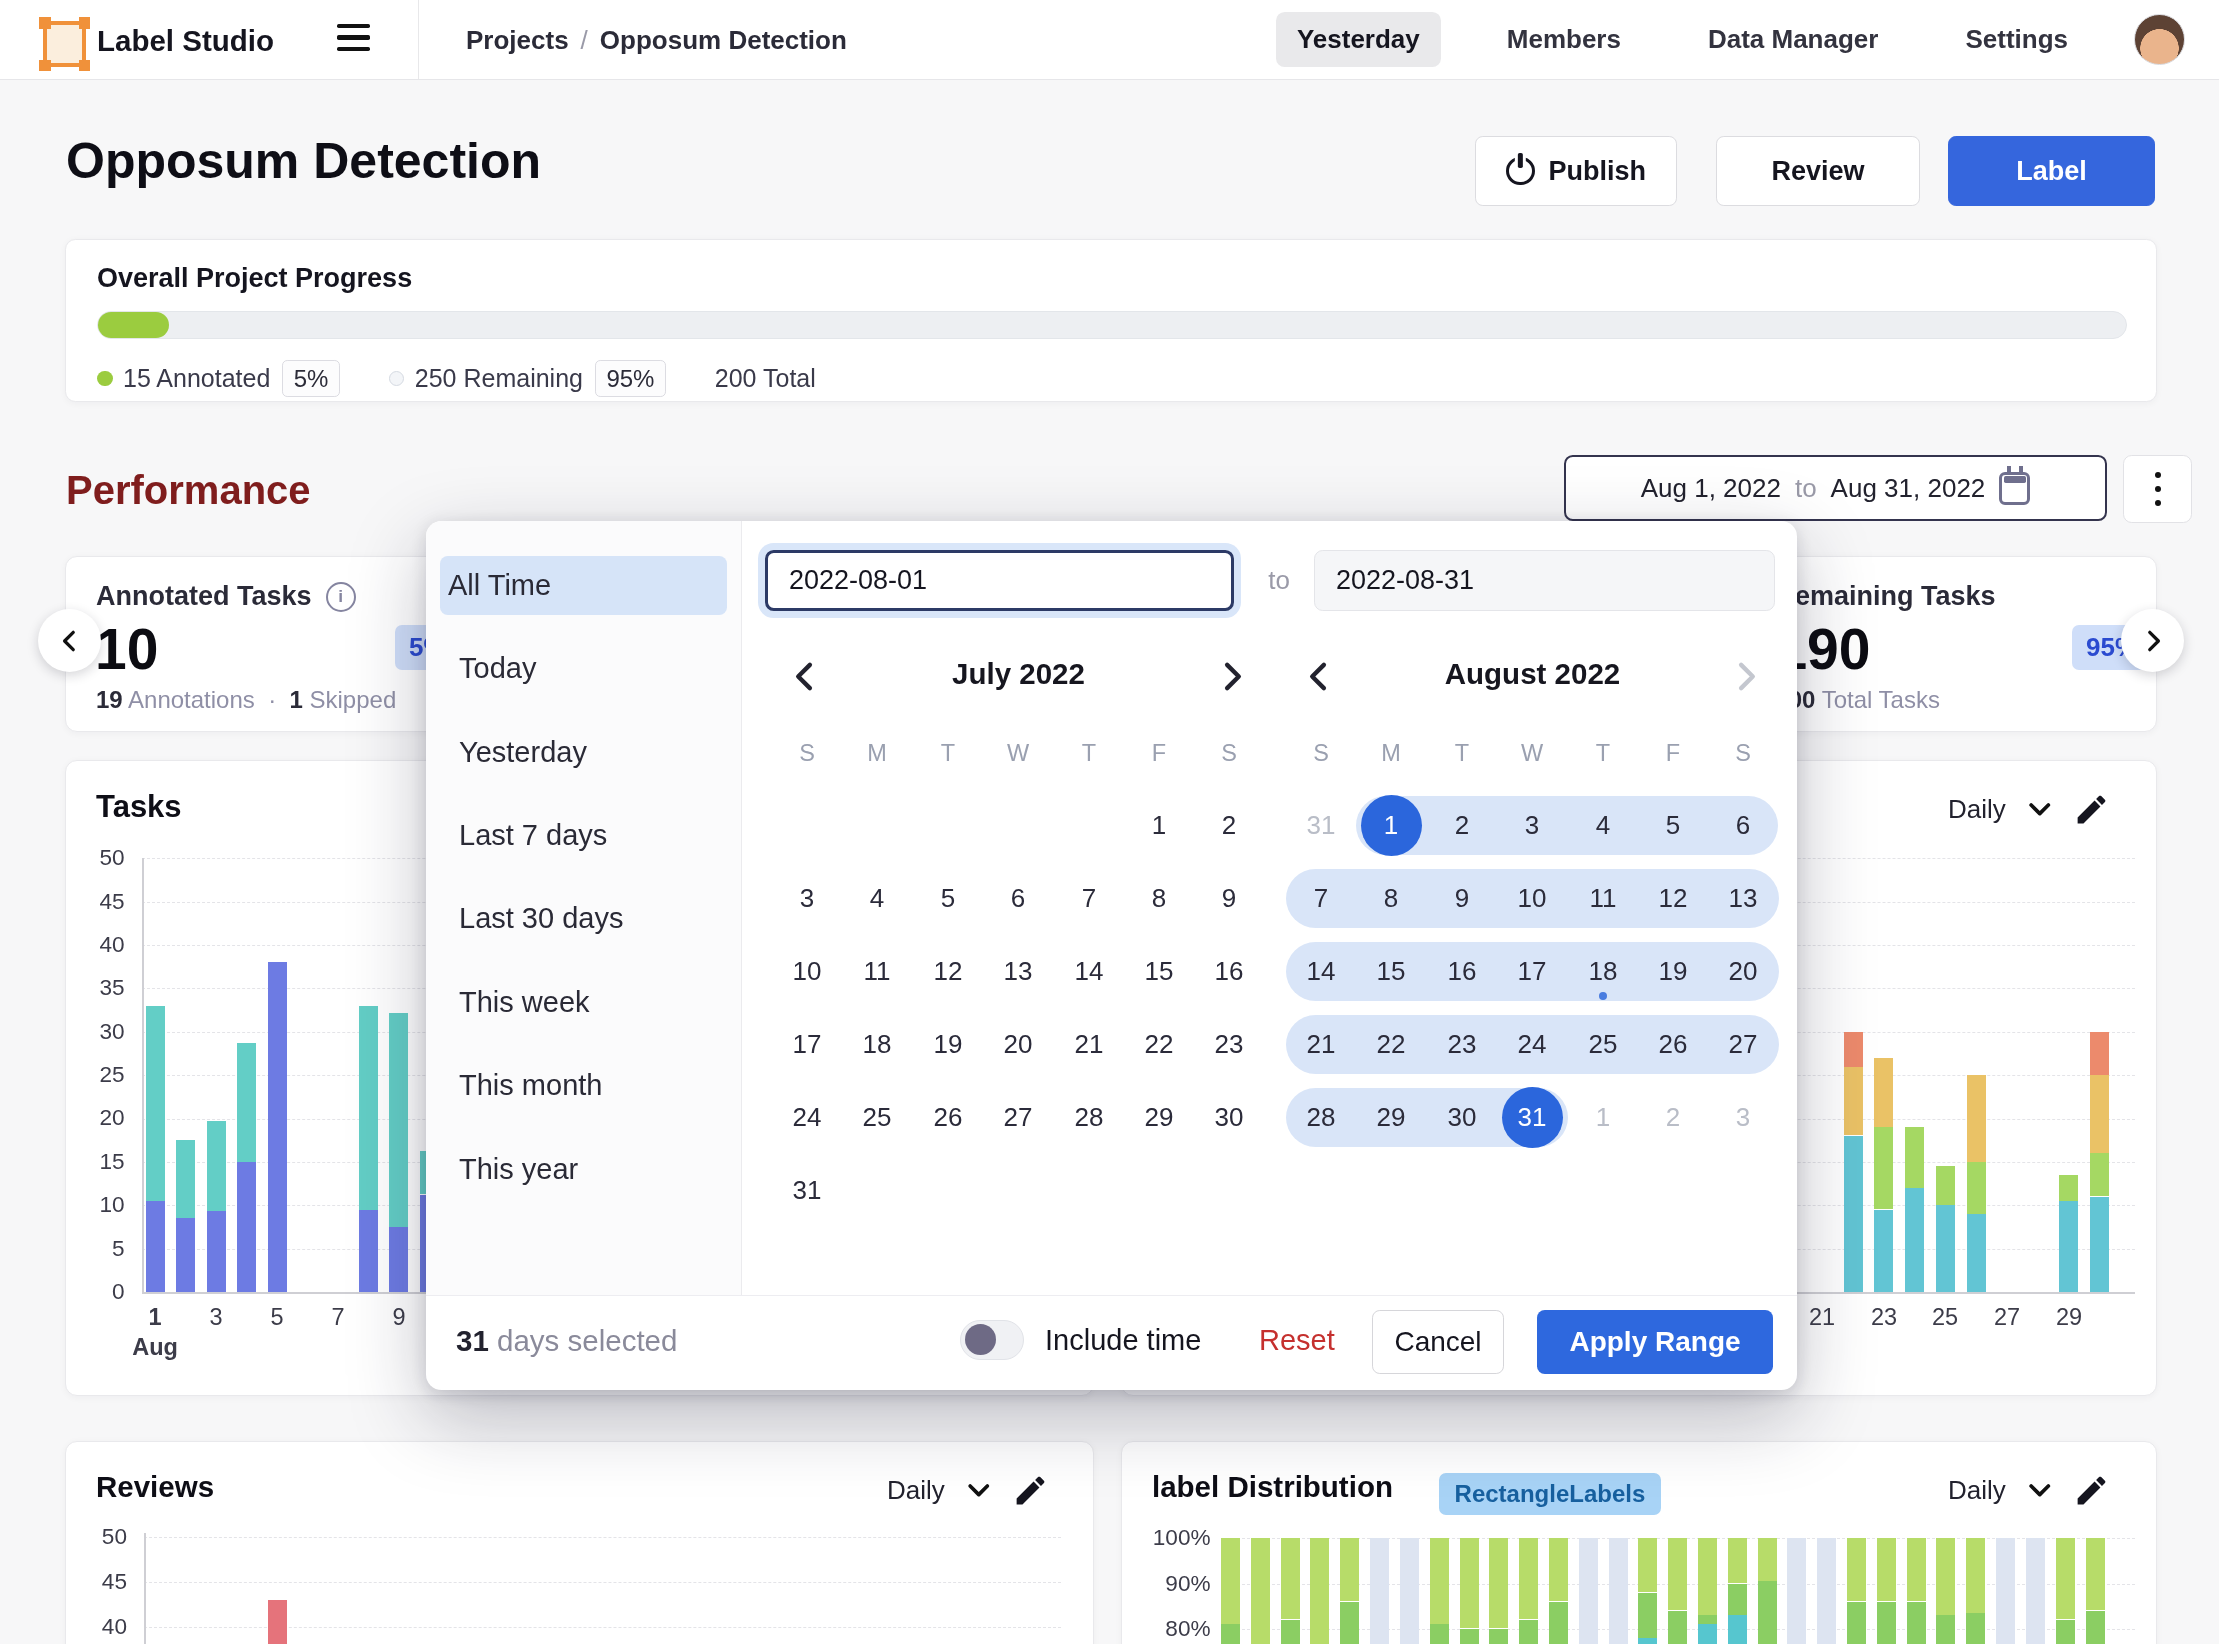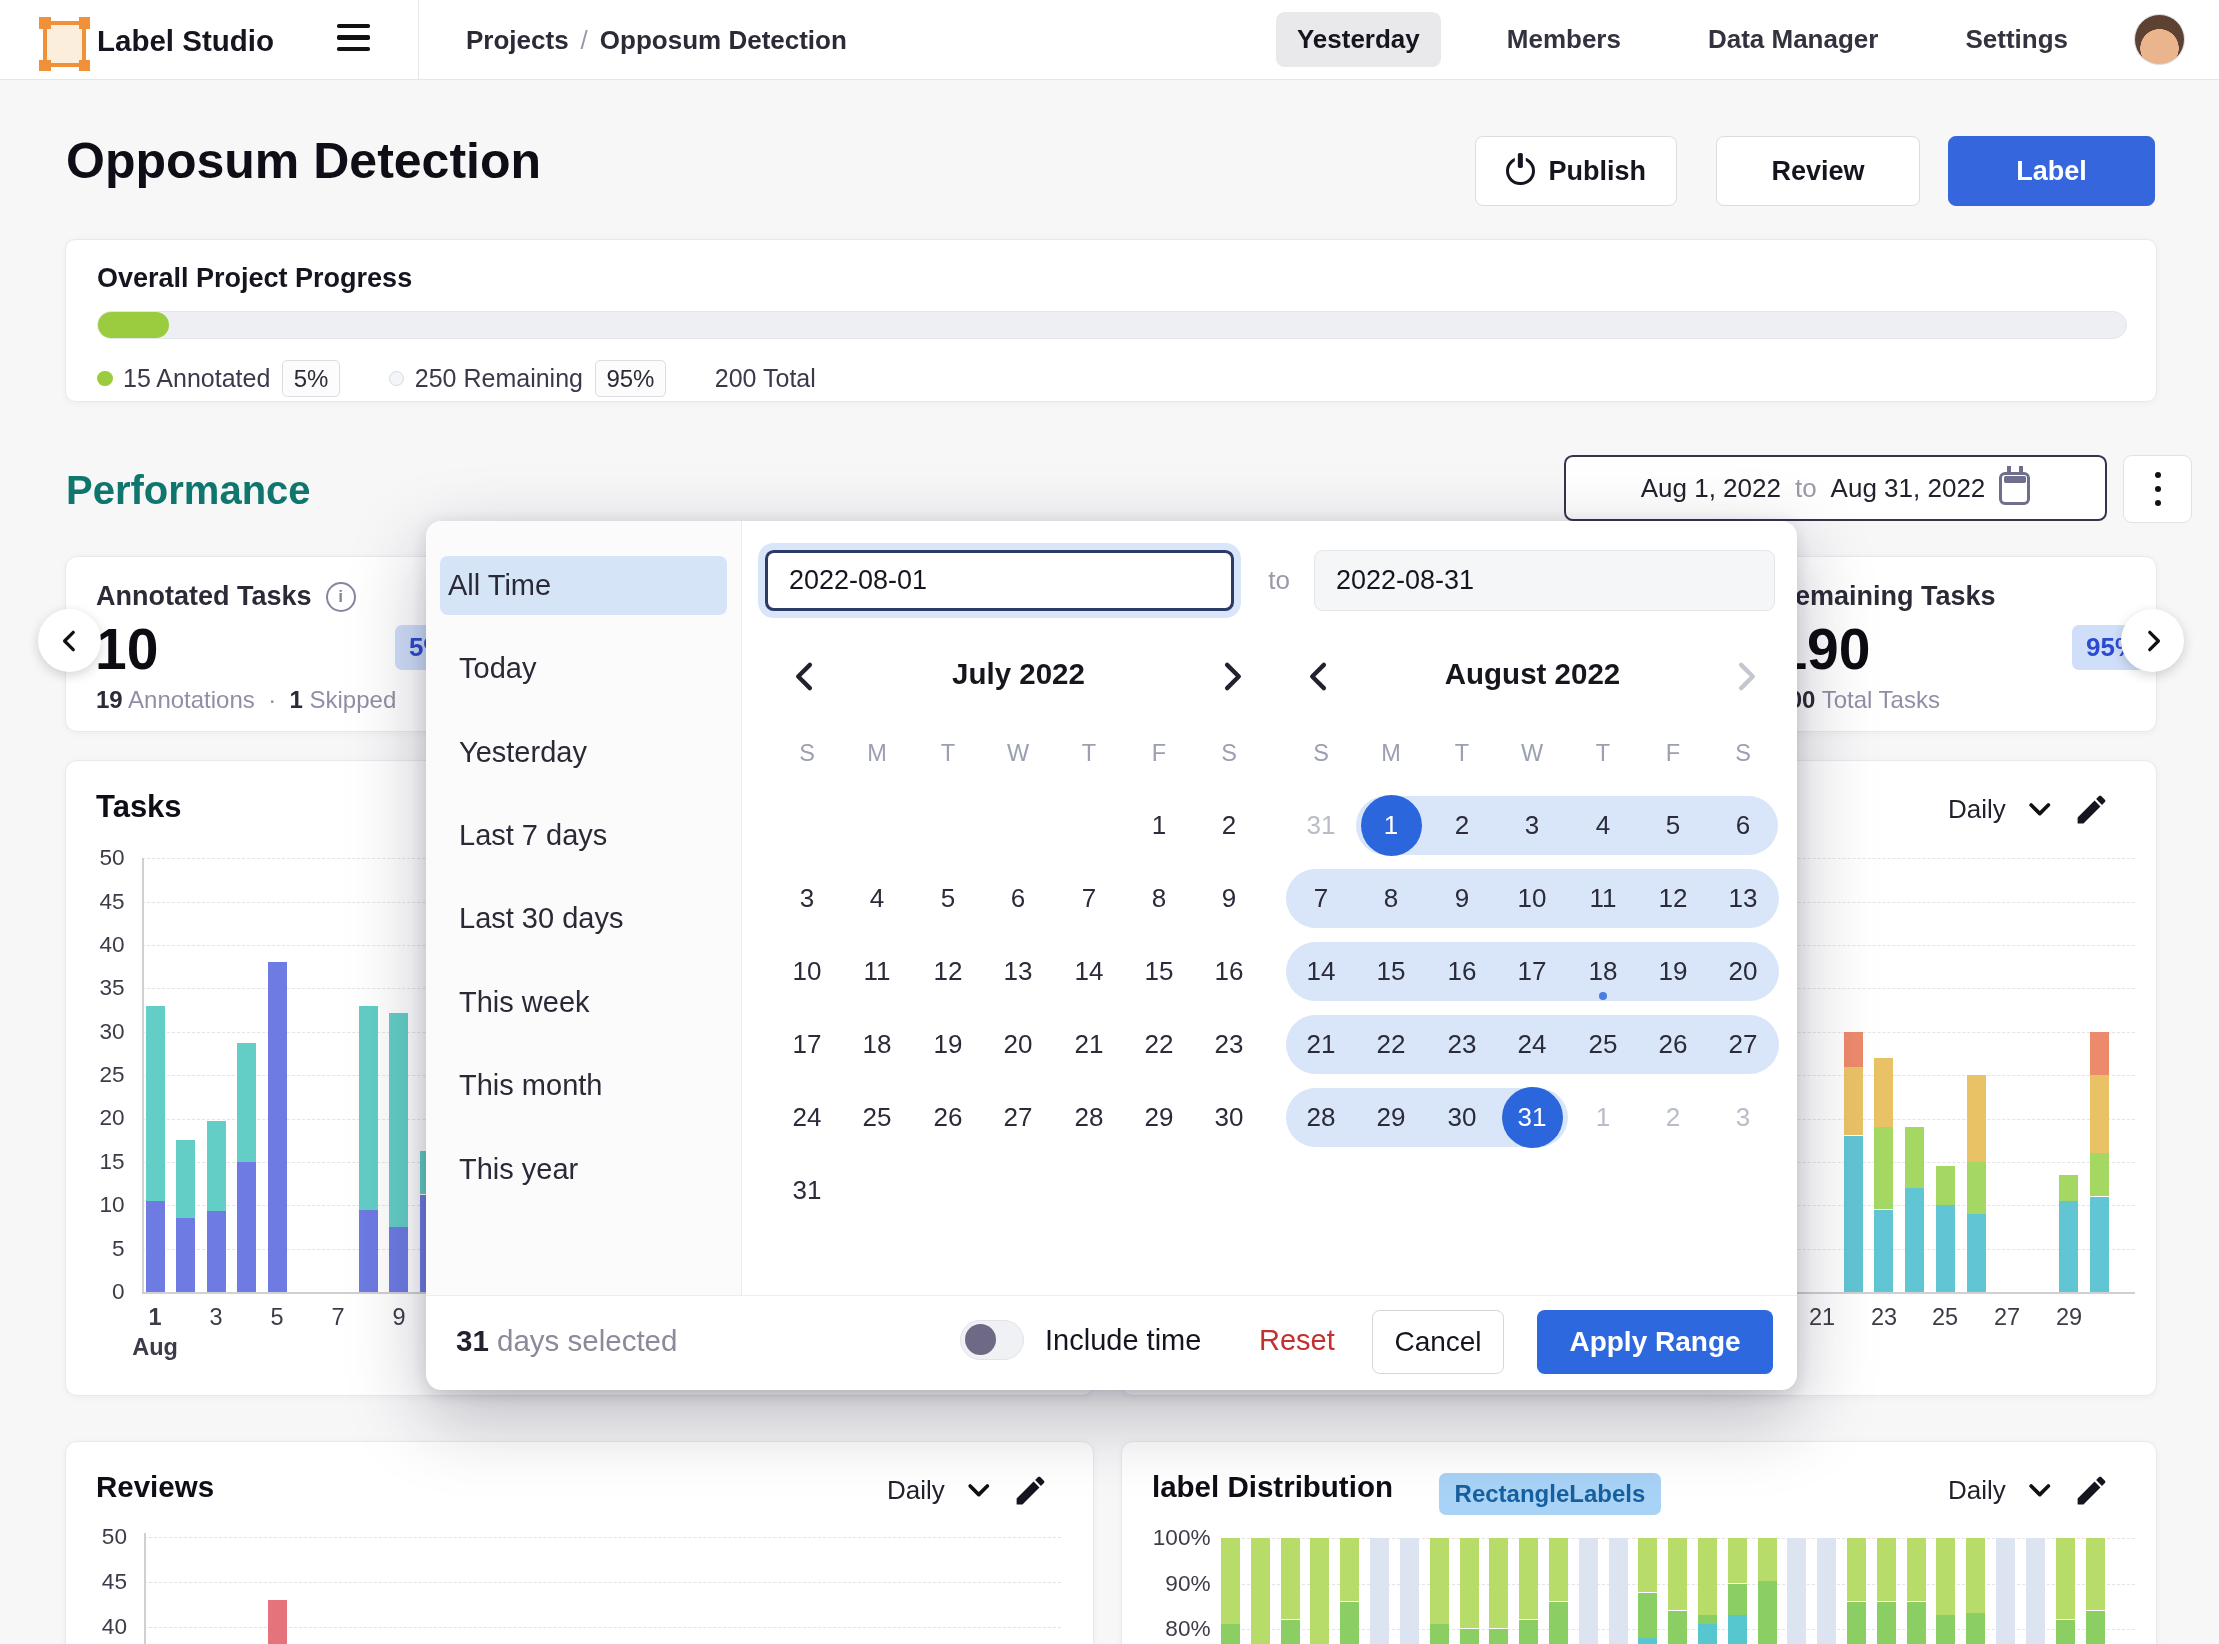--- a/index.html
+++ b/index.html
@@ -43,21 +43,21 @@
   #progress-track{position:absolute;left:31px;top:71px;width:2028px;height:26px;background:#edeff2;border:0.9px solid #e3e6ea;border-radius:14px;}
   #progress-fill{position:absolute;left:0;top:0;height:26px;background:#9bcc3f;border-radius:14px;}
   #progress-legend{position:absolute;left:31px;top:120px;display:flex;align-items:center;font-size:25px;color:#3a3a4a;}
   .dot{width:15.6px;height:15.6px;border-radius:50%;display:inline-block;margin-right:10.4px;}
   .dot.green{background:#9bcc3f;}
   .dot.ring{background:#f3f5f8;border:1.7px solid #d5dae2;box-sizing:border-box;}
   .pctbox{border:0.9px solid #dcdce2;background:#fcfcfd;border-radius:5.2px;padding:3.5px 10.4px;margin-left:12px;font-size:24px;color:#2b2b38;}
   .leg-gap{width:49px;}
 
   
-  #perf-heading{position:absolute;left:66px;top:468px;font-size:40px;font-weight:700;color:#0f766e;}
+  #perf-heading{position:absolute;left:66px;top:468px;font-size:40px;font-weight:700;color:#7f1d1d;}
   #range-control{position:absolute;left:1564px;top:455px;width:543px;height:66px;border:2.6px solid #34344e;border-radius:8.7px;
                  background:#fff;box-sizing:border-box;display:flex;align-items:center;justify-content:center;gap:14px;
                  font-size:26px;color:#22222e;cursor:pointer;}
   #range-control .to{color:#9a9aa8;}
   .cal-ico{position:relative;width:31px;height:33px;border:3.5px solid #6f6f8d;border-radius:6px;box-sizing:border-box;display:inline-block;}
   .cal-ico .bar{position:absolute;left:1.7px;right:1.7px;top:1.7px;height:7px;background:#6f6f8d;border-radius:1.7px;}
   .cal-ico .p1,.cal-ico .p2{position:absolute;top:-8.7px;width:4.3px;height:7.8px;background:#6f6f8d;}
   .cal-ico .p1{left:4.3px}.cal-ico .p2{right:4.3px}
   #kebab-btn{position:absolute;left:2123px;top:455px;width:67px;height:66px;background:#fff;border:0.9px solid #e2e2e6;border-radius:8.7px;
              display:flex;flex-direction:column;align-items:center;justify-content:center;gap:7.8px;cursor:pointer;}

